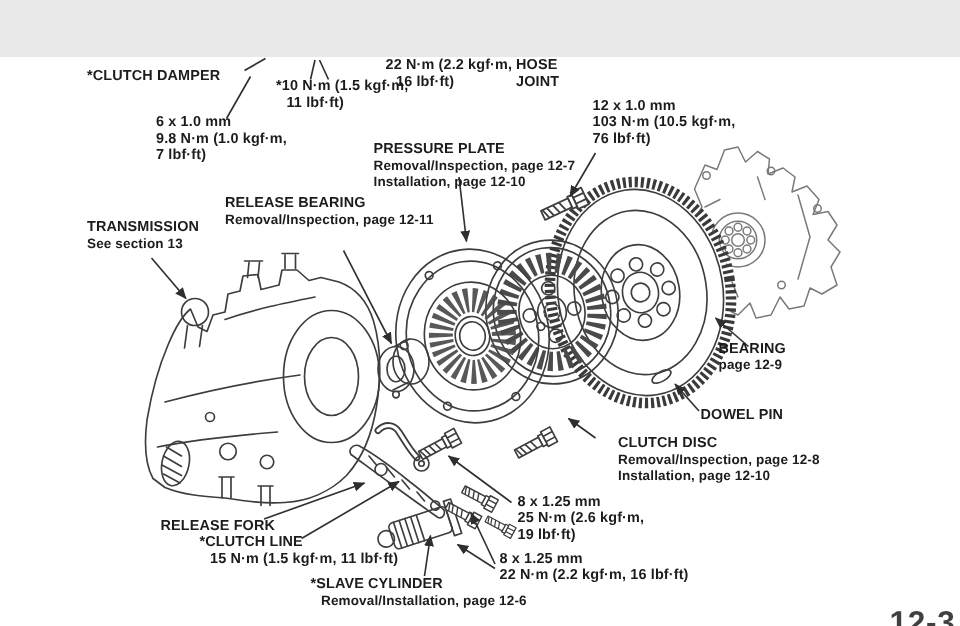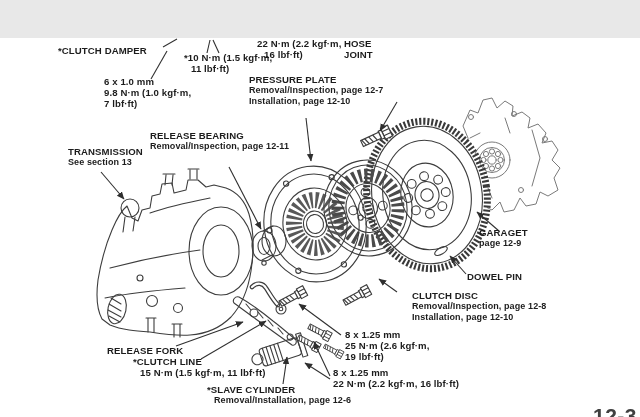--- a/index.html
+++ b/index.html
@@ -207,39 +207,44 @@
   <div class="lbl" style="left:257px;top:0px">
     <div class="t">22 N·m (2.2 kgf·m,</div>
     <div class="t ind">16 lbf·ft)</div>
   </div>
 
   <div class="lbl" style="left:344px;top:0px">
     <div class="t">HOSE</div>
     <div class="t">JOINT</div>
   </div>
 
-  <div class="lbl" style="left:249px;top:36px">
+  <div class="lbl" style="left:249px;top:56px">
     <div class="t">PRESSURE PLATE</div>
     <div class="s">Removal/Inspection, page 12-7</div>
     <div class="s">Installation, page 12-10</div>
   </div>
 
+  <div class="lbl" style="left:395px;top:27px">
+    <div class="t">12 x 1.0 mm</div>
+    <div class="t">103 N·m (10.5 kgf·m,</div>
+    <div class="t">76 lbf·ft)</div>
+  </div>
 
   <div class="lbl" style="left:150px;top:92px">
     <div class="t">RELEASE BEARING</div>
     <div class="s">Removal/Inspection, page 12-11</div>
   </div>
 
-  <div class="lbl" style="left:68px;top:108px">
+  <div class="lbl" style="left:58px;top:108px">
     <div class="t">TRANSMISSION</div>
     <div class="s">See section 13</div>
   </div>
 
   <div class="lbl" style="left:479px;top:189px">
-    <div class="t">GARAGET</div>
+    <div class="t">BEARING</div>
     <div class="s">page 12-9</div>
   </div>
 
   <div class="lbl" style="left:467px;top:233px">
     <div class="t">DOWEL PIN</div>
   </div>
 
   <div class="lbl" style="left:412px;top:252px">
     <div class="t">CLUTCH DISC</div>
     <div class="s">Removal/Inspection, page 12-8</div>

